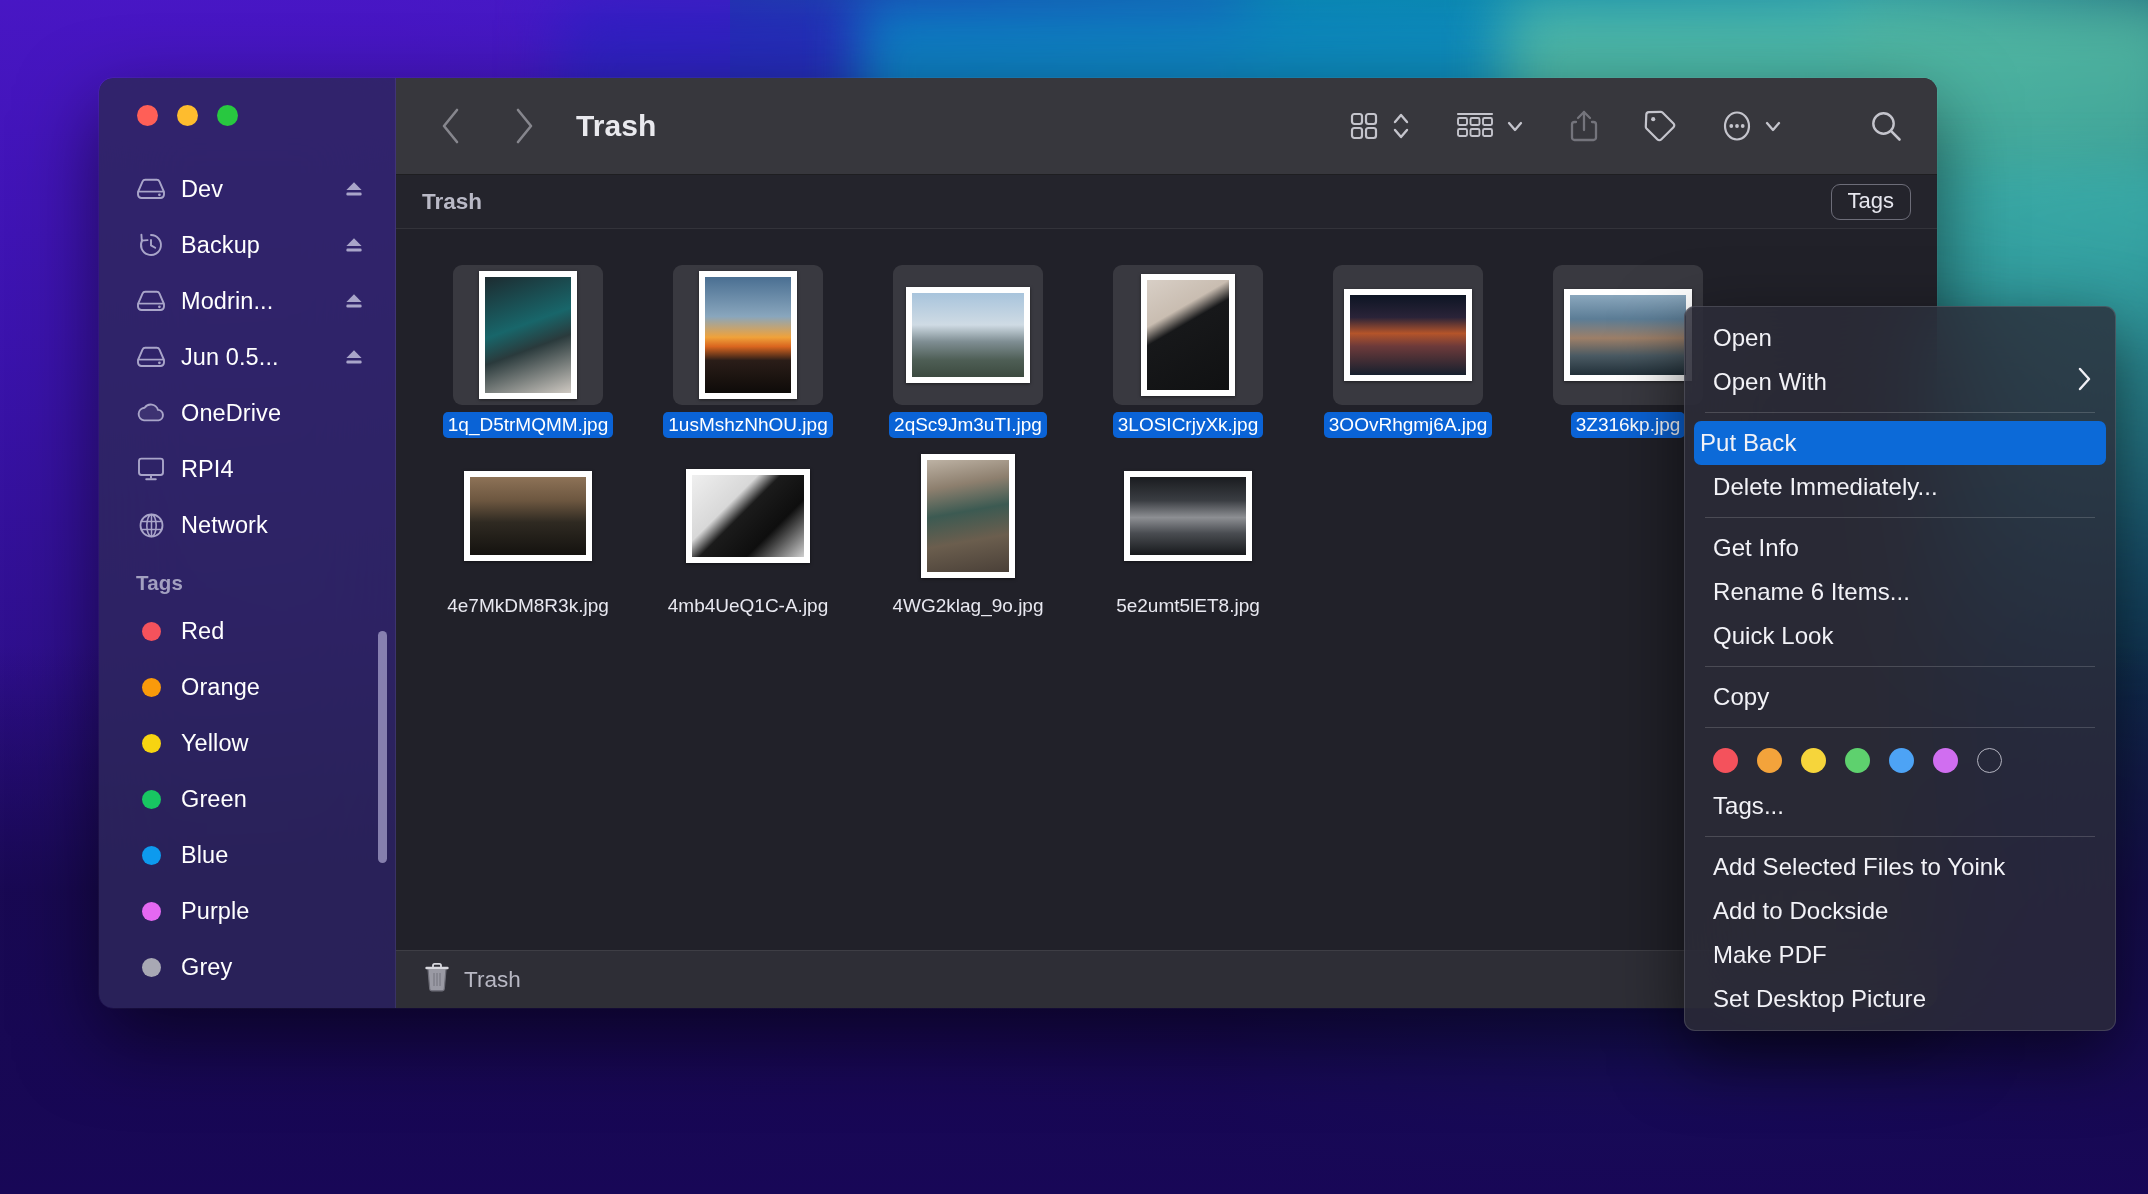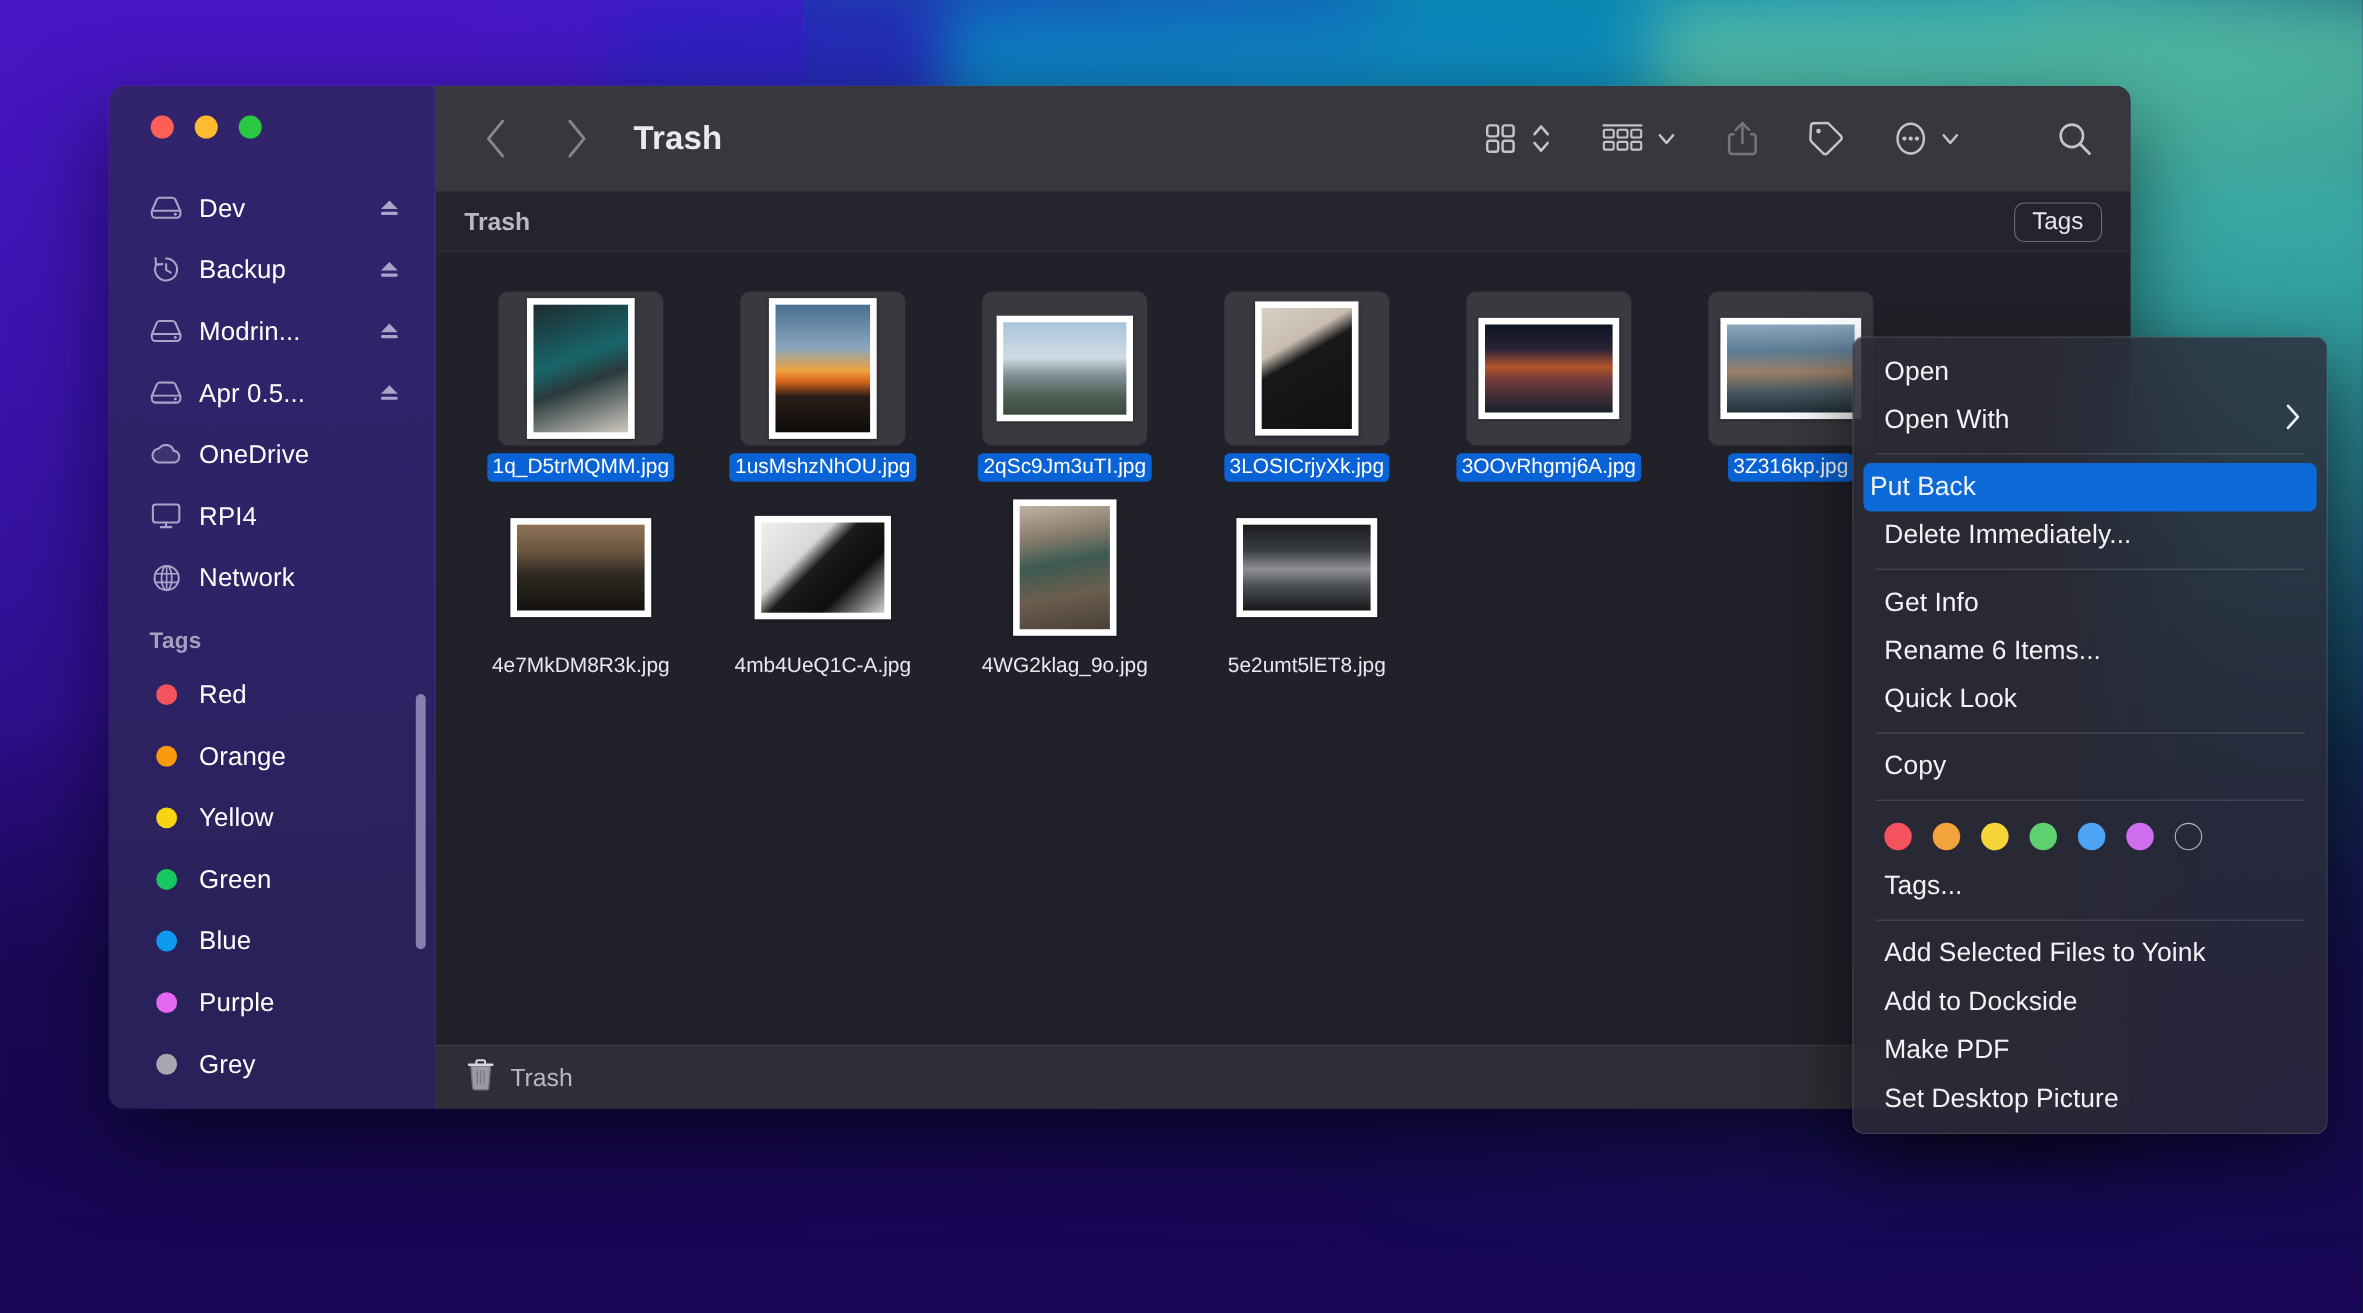--- a/index.html
+++ b/index.html
@@ -248,21 +248,21 @@
             </span>
           </div>
           <div class="sb-item">
             <span class="sb-ic">
               <svg width="30" height="24" viewBox="0 0 30 24" fill="none">
                 <path d="M2 15 L6.5 4.6 A3 3 0 0 1 9.3 2.8 H20.7 A3 3 0 0 1 23.5 4.6 L28 15 V17.6 A3.4 3.4 0 0 1 24.6 21 H5.4 A3.4 3.4 0 0 1 2 17.6 Z" stroke="currentColor" stroke-width="1.9" stroke-linejoin="round"></path>
                 <path d="M2.4 14.6 H27.6" stroke="currentColor" stroke-width="1.7"></path>
                 <circle cx="23.4" cy="17.8" r="1.35" fill="currentColor"></circle>
               </svg>
             </span>
-            <span class="sb-label">Apr 0.5...</span>
+            <span class="sb-label">Jun 0.5...</span>
             <span class="eject">
               <svg width="22" height="22" viewBox="0 0 22 22" fill="none">
                 <path d="M11 4.2 L18.6 12 H3.4 Z" fill="currentColor"></path>
                 <rect x="3.4" y="14.6" width="15.2" height="2.9" rx="1.2" fill="currentColor"></rect>
               </svg>
             </span>
           </div>
           <div class="sb-item">
             <span class="sb-ic">
               <svg width="30" height="22" viewBox="0 0 30 22" fill="none">

